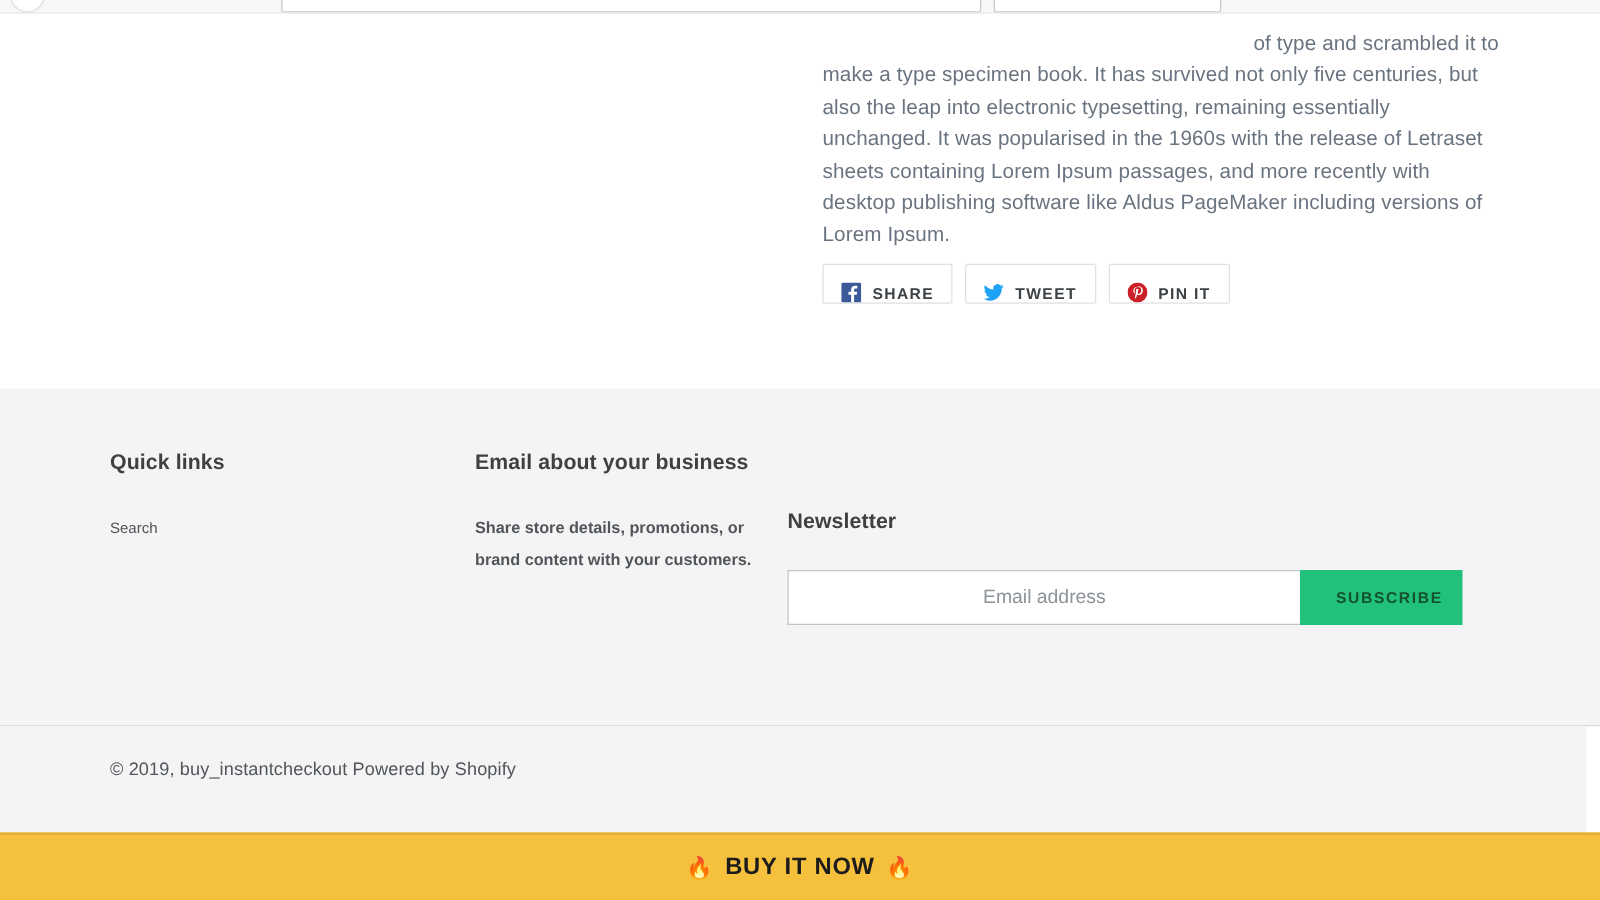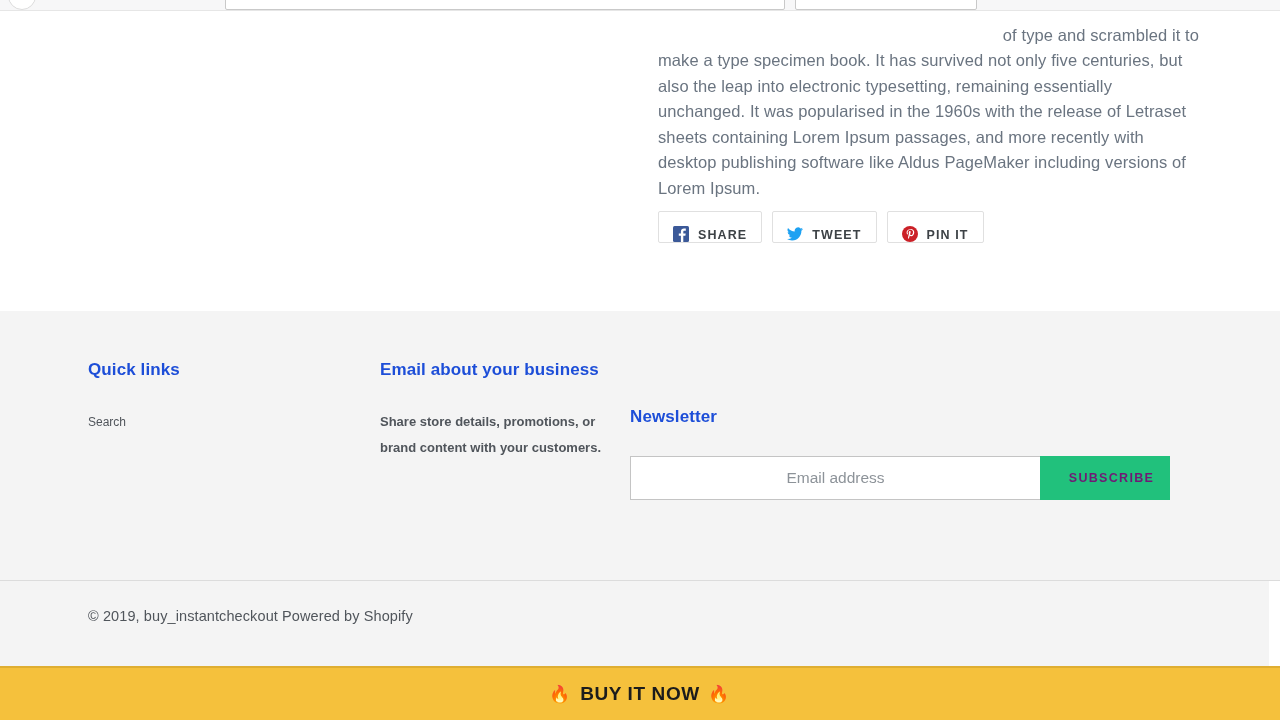--- a/index.html
+++ b/index.html
@@ -90,21 +90,21 @@
     width: 1280px; height: 100%;
   }
   .fcol { position: absolute; top: 49px; }
   .fcol.quick { left: 88px; width: 250px; }
   .fcol.talk  { left: 380px; width: 250px; }
   .fcol.news  { left: 630px; width: 545px; margin-top: 47px; }
 
   .fheading {
     font-size: 17px;
     font-weight: bold;
-    color: #1d4ed8;
+    color: #404040;
     letter-spacing: 0.1px;
     margin-bottom: 29px;
   }
   .flink {
     display: inline-block;
     font-size: 12px;
     color: #50555b;
     text-decoration: none;
     cursor: pointer;
     line-height: 26px;
@@ -132,21 +132,21 @@
     font-family: "Liberation Sans", sans-serif;
     color: #4a4a4a;
     outline: none;
     text-align: center;
   }
   .news-input::placeholder { color: #8d9399; }
   .news-btn {
     width: 130px; height: 44px;
     border: none;
     background: #21c17c;
-    color: #701a75;
+    color: #14532d;
     font-family: "Liberation Sans", sans-serif;
     font-size: 12.5px;
     font-weight: bold;
     letter-spacing: 1.3px;
     cursor: pointer;
     padding-left: 13px;
   }
 
   .footer-divider {
     position: absolute; left: 0; top: 269px;

